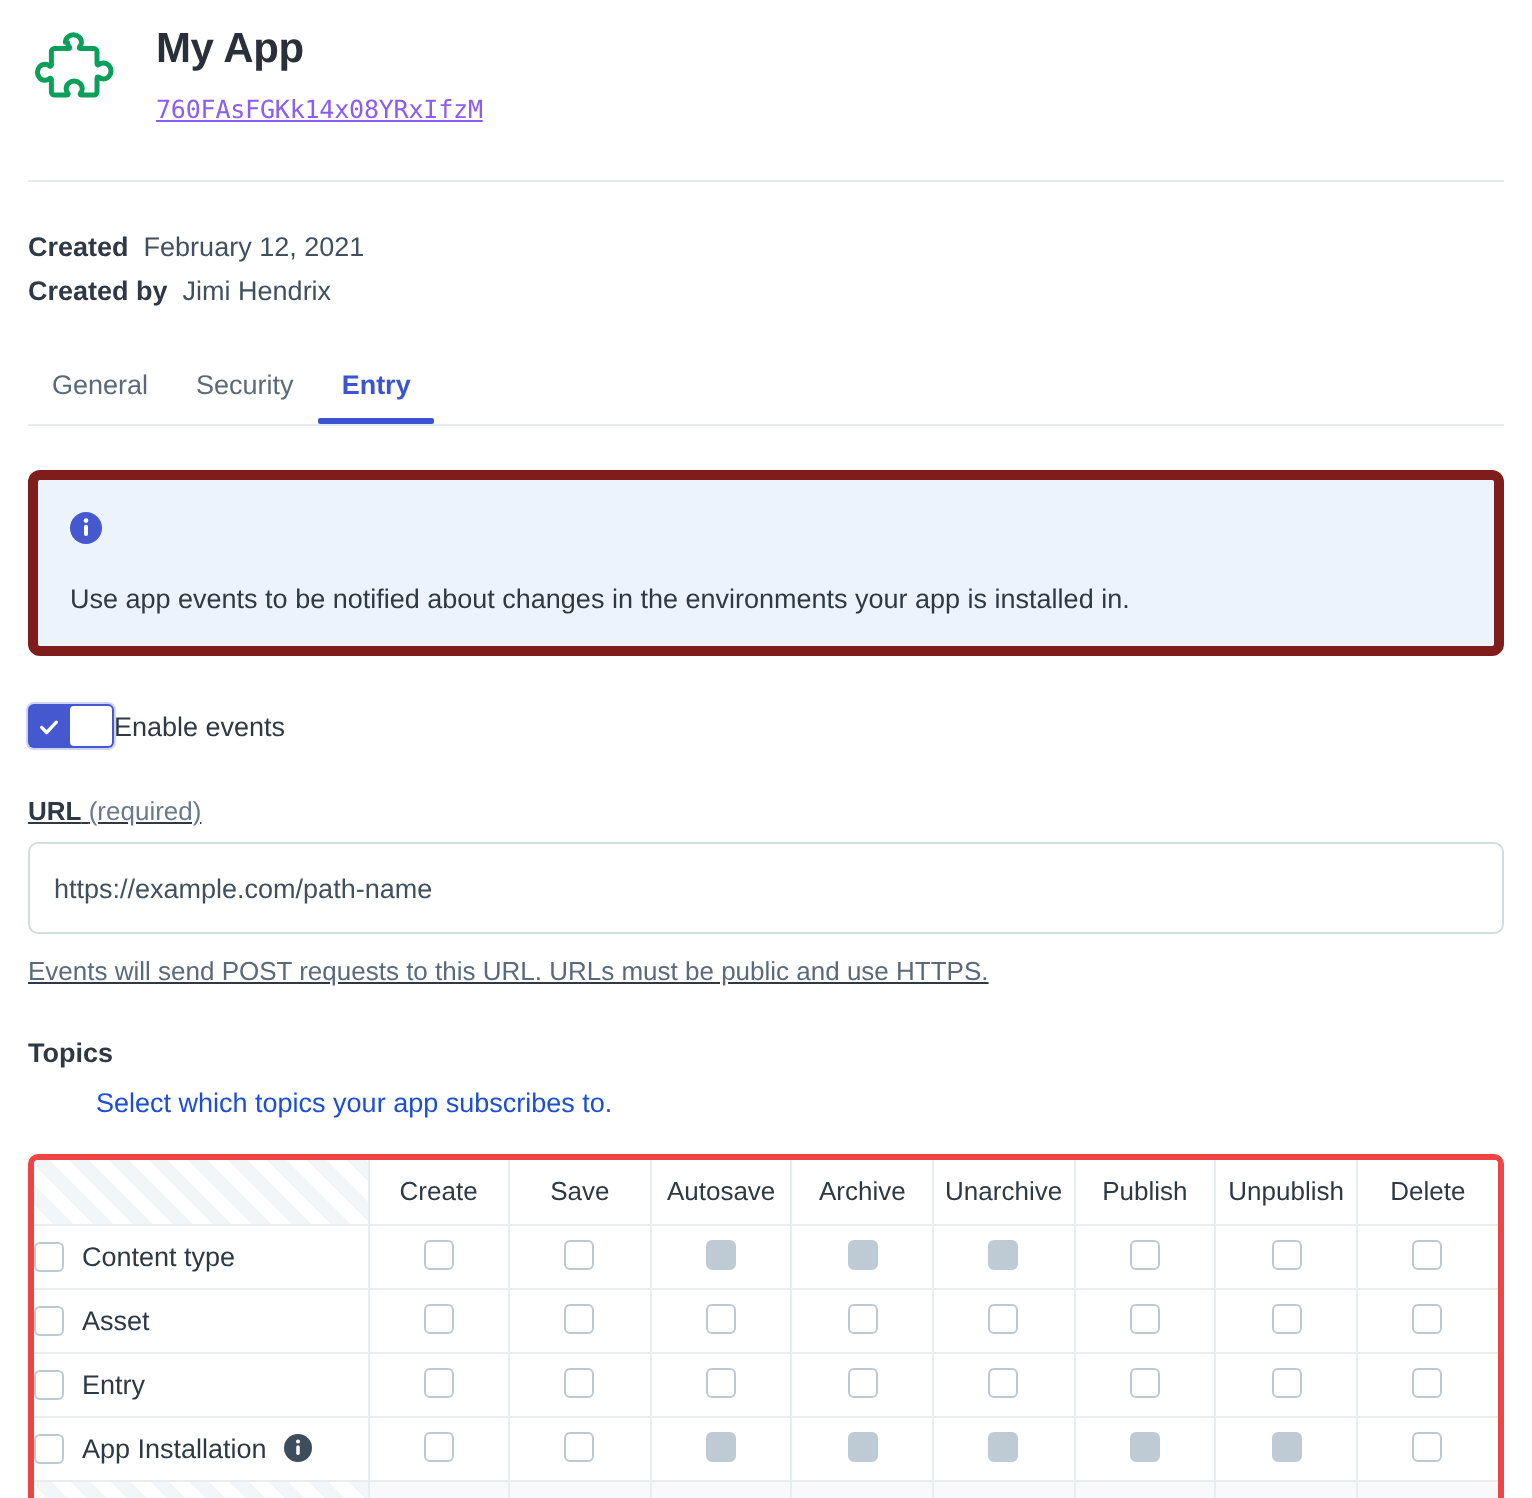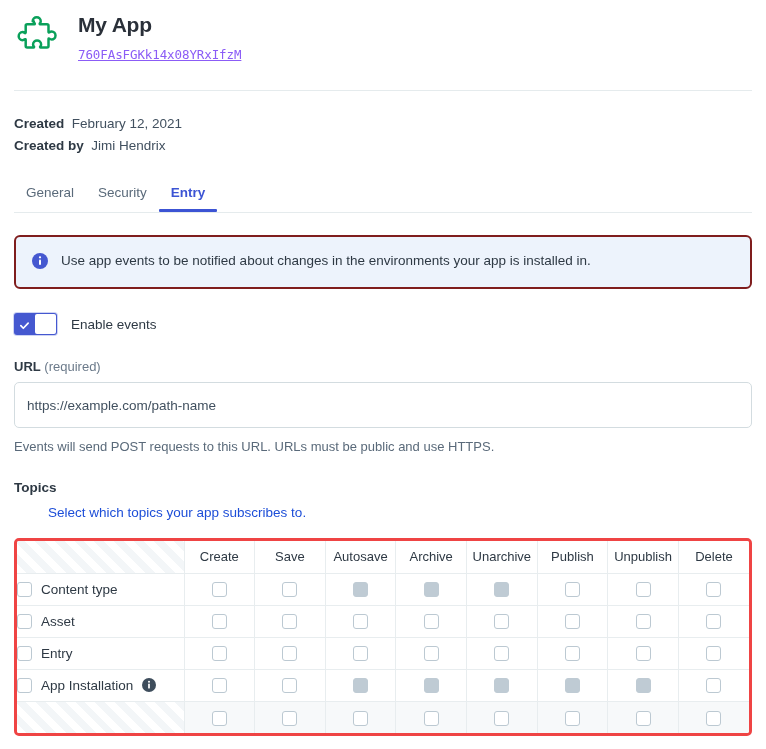--- a/index.html
+++ b/index.html
@@ -79,44 +79,44 @@
   .tabs-rule {
     height: 1px;
     background: #e5ebed;
     margin: 0 14px;
   }
 
   
   .note {
     margin: 22px 14px 0 14px;
     background: #edf3fc;
-    border: 2px solid #7f1d1d;
+    border: 5px solid #7f1d1d;
     border-radius: 6px;
     padding: 14px 16px;
     display: flex;
     gap: 13px;
     align-items: flex-start;
+    flex-direction: column;
   }
   .note-icon { flex: 0 0 16px; margin-top: 2px; }
   .note-body { font-size: 13.5px; line-height: 19px; color: #2e3944; }
   .note-link {
     display: block;
     margin-top: 4px;
     color: #3c54d4;
     font-weight: bold;
     text-decoration: none;
     cursor: pointer;
   }
 
   
   .toggle-row {
     margin: 24px 14px 0 14px;
     display: flex;
     align-items: center;
-    gap: 14px;
   }
   .toggle {
     width: 43px; height: 22px;
     border-radius: 3px;
     background: #4558d0;
     position: relative;
     cursor: pointer;
     flex: 0 0 43px;
     box-shadow: 0 0 0 1px rgba(60,84,212,0.25);
   }
@@ -128,21 +128,21 @@
   .toggle .knob {
     position: absolute;
     right: 1px; top: 1px;
     width: 21px; height: 20px;
     background: #ffffff;
     border-radius: 2px;
   }
   .toggle-label { font-size: 13.5px; color: #2e3944; }
 
   
-  .field { margin: 24px 14px 0 14px; }
+  .field { margin: 24px 14px 0 14px; text-decoration: underline; }
   .field-label { font-size: 13px; color: #2e3944; }
   .field-label b { font-weight: bold; }
   .field-label .req { color: #6b7a8a; font-weight: normal; }
   .text-input {
     margin-top: 8px;
     width: 100%;
     height: 46px;
     border: 1px solid #d3dce0;
     border-radius: 5px;
     background: #ffffff;

